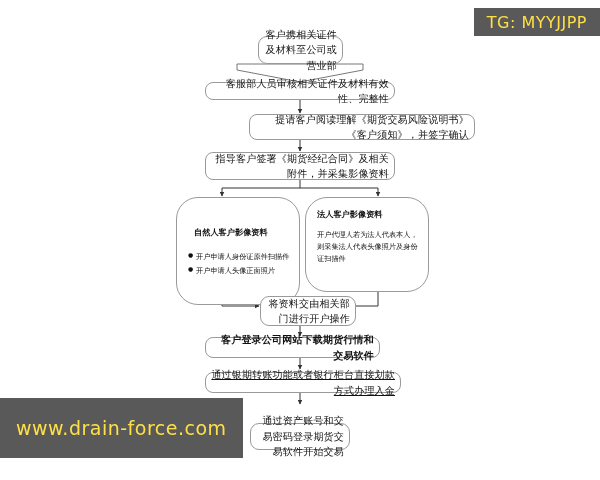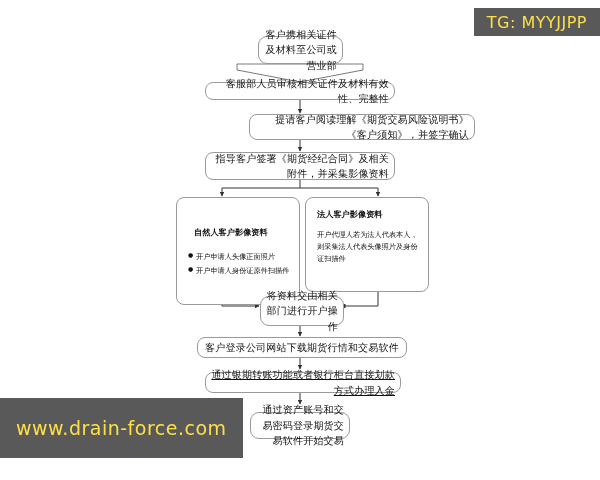--- a/index.html
+++ b/index.html
@@ -65,21 +65,21 @@
     letter-spacing: 0.2px;
   }
   .node.wide { border-radius: 8px; }
 
   
   .panel {
     position: absolute;
     box-sizing: border-box;
     background: #ffffff;
     border: 1px solid #9a9a9a;
-    border-radius: 8px;
+    border-radius: 22px;
     padding: 10px 9px 8px 11px;
     color: #111111;
     font-size: 7.2px;
     line-height: 1.62;
     text-align: left;
   }
   .panel .p-title {
     font-weight: bold;
     font-size: 8.2px;
     margin-bottom: 7px;
@@ -166,35 +166,35 @@
 
   <div class="node wide" id="n2" style="left:205px; top:82px; width:190px; height:18px;">客服部人员审核相关证件及材料有效性、完整性</div>
 
   <div class="node wide" id="n3" style="left:205px; top:114px; width:226px; height:26px;margin-left:44px;">提请客户阅读理解《期货交易风险说明书》《客户须知》，并签字确认</div>
 
   <div class="node wide" id="n4" style="left:205px; top:152px; width:190px; height:28px;">指导客户签署《期货经纪合同》及相关附件，并采集影像资料</div>
 
   <div class="panel left-panel" id="bl" style="left:176px; top:197px; width:124px; height:108px;">
     <span class="p-title">自然人客户影像资料</span>
     <ul class="bullet-list">
+      <li>开户申请人身份证原件扫描件</li>
       <li>开户申请人头像正面照片</li>
-      <li>开户申请人身份证原件扫描件</li>
     </ul>
   </div>
 
   <div class="panel" id="br" style="left:305px; top:197px; width:124px; height:95px;">
     <span class="p-title">法人客户影像资料</span>
     <span class="p-note">开户代理人若为法人代表本人，则采集法人代表头像照片及身份证扫描件</span>
   </div>
 
-  <div class="node" id="n5" style="left:260px; top:296px; width:84px; height:30px;">将资料交由相关部门进行开户操作</div>
-
-  <div class="node wide" id="n6" style="left:197px; top:337px; width:210px; height:21px;">客户登录公司网站下载期货行情和交易软件</div>
+  <div class="node" id="n5" style="left:260px; top:296px; width:96px; height:30px;">将资料交由相关部门进行开户操作</div>
+
+  <div class="node wide" id="n6" style="left:205px; top:337px; width:175px; height:21px;font-weight:bold;">客户登录公司网站下载期货行情和交易软件</div>
 
   <div class="node wide" id="n7" style="left:205px; top:372px; width:196px; height:21px;text-decoration:underline;">通过银期转账功能或者银行柜台直接划款方式办理入金</div>
 
-  <div class="node" id="n8" style="left:250px; top:412px; width:100px; height:27px;">通过资产账号和交易密码登录期货交易软件开始交易</div>
+  <div class="node" id="n8" style="left:250px; top:423px; width:100px; height:27px;">通过资产账号和交易密码登录期货交易软件开始交易</div>
 
   <div class="badge" id="tg-badge">TG: MYYJJPP</div>
 
   <div class="badge" id="site-badge">www.drain-force.com</div>
 
 </div>
 
 </body></html>

